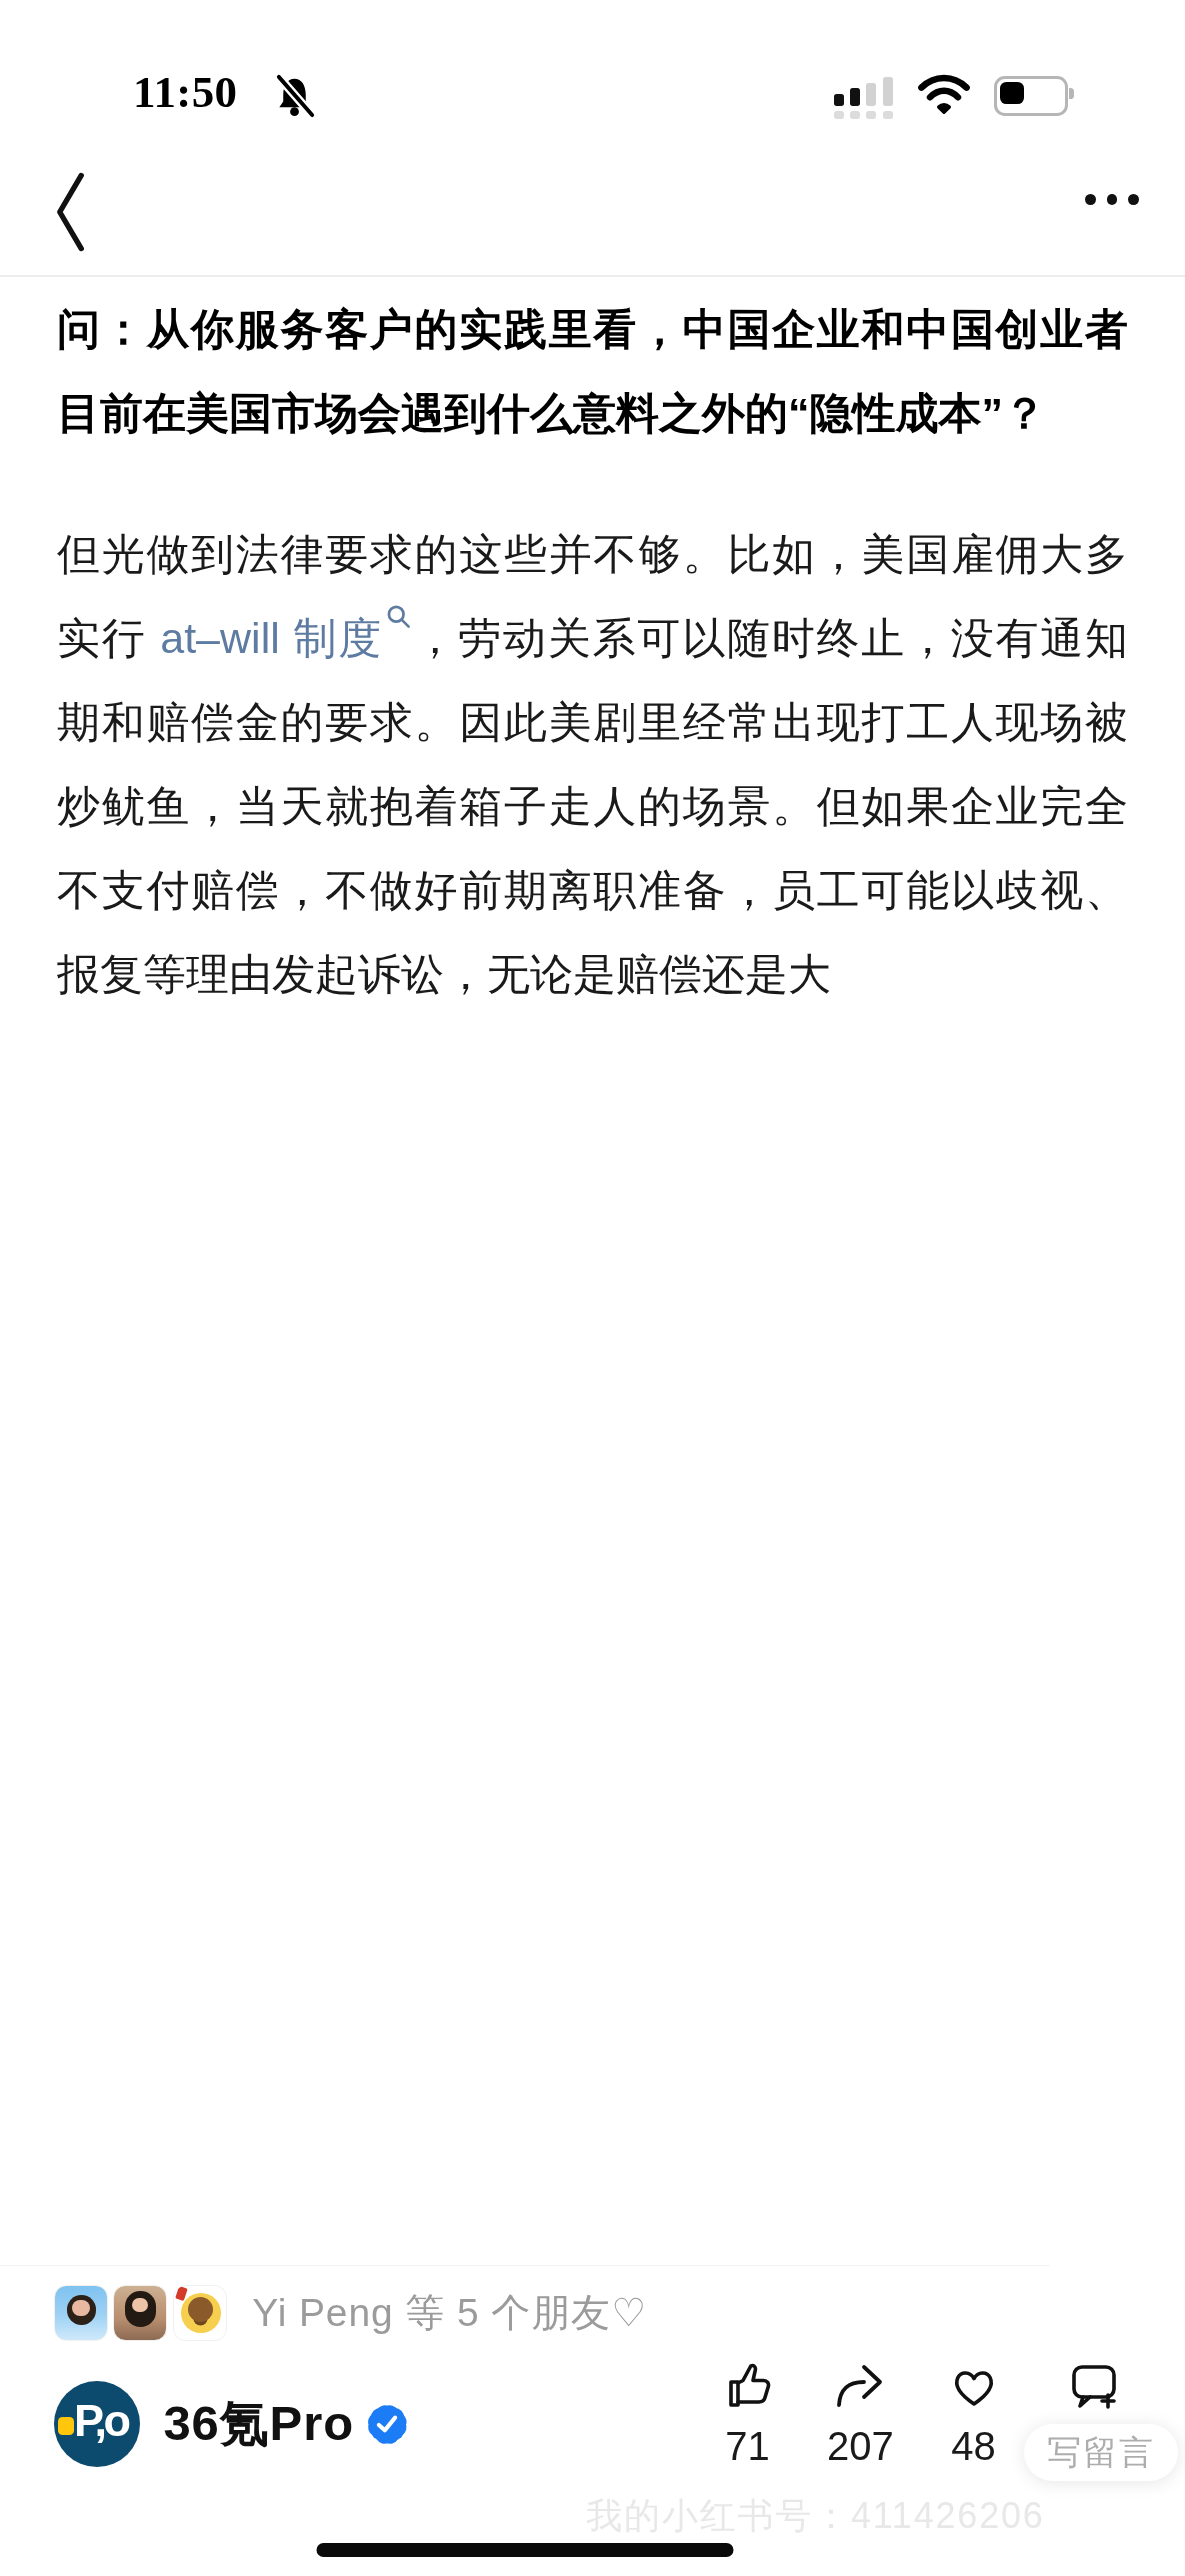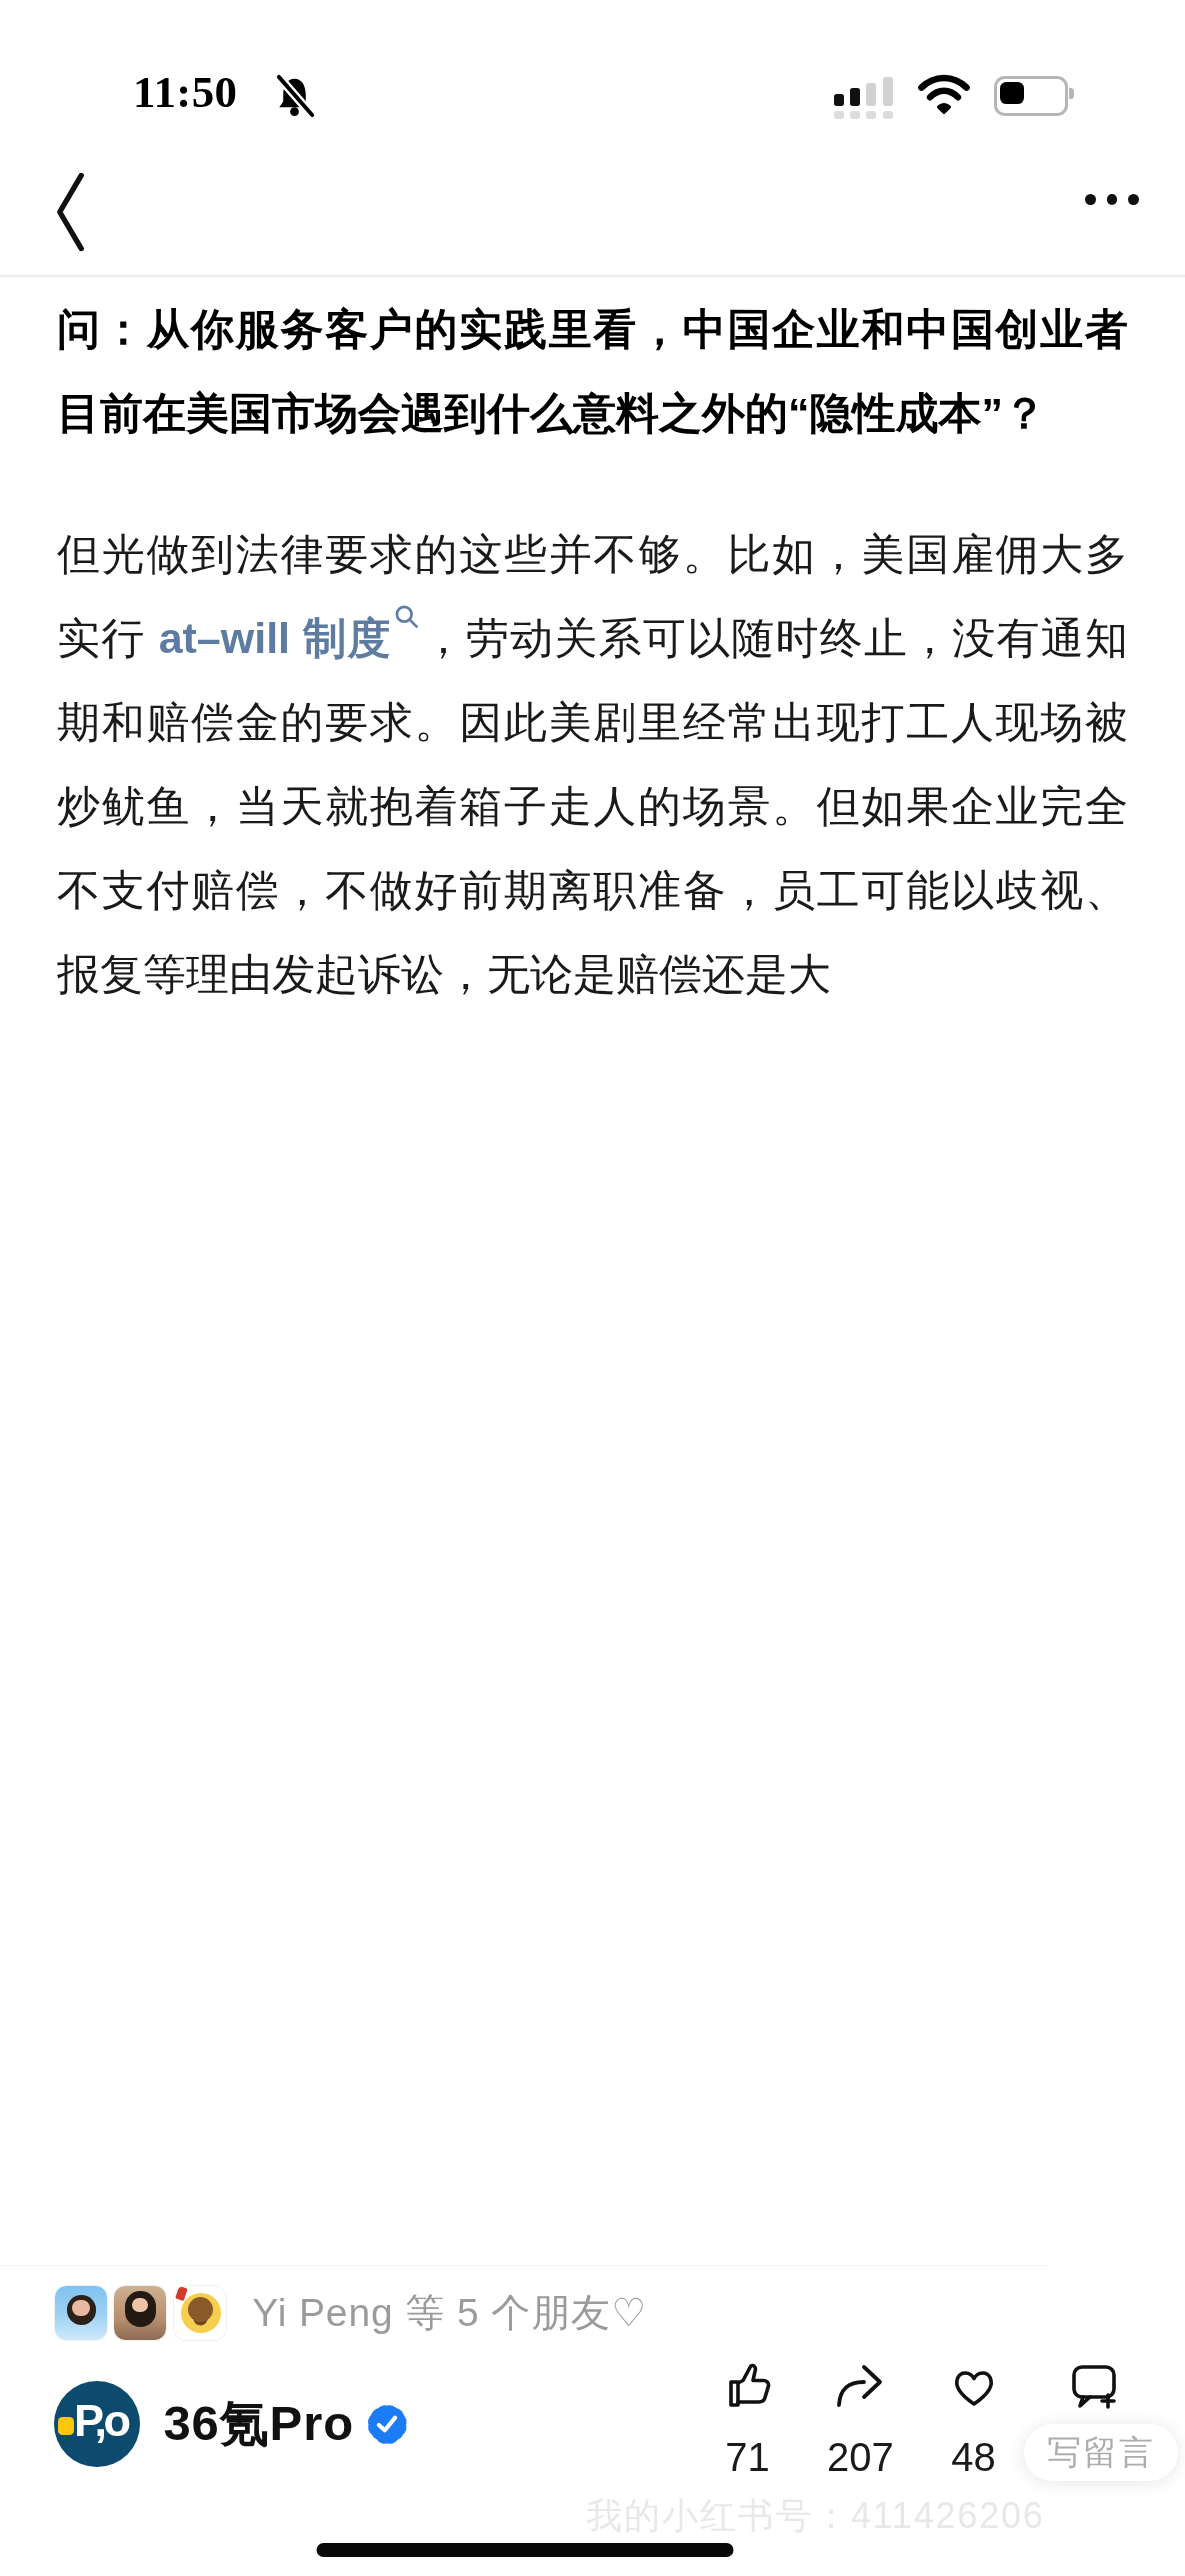--- a/index.html
+++ b/index.html
@@ -26,21 +26,21 @@
   .more{position:absolute;right:47px;top:41px;display:flex;gap:10.8px;cursor:pointer;}
   .more i{width:10.8px;height:10.8px;border-radius:50%;background:#111;display:block;}
   .navline{position:absolute;left:0;top:122px;width:1186px;height:1.8px;background:#ededed;}
 
   
   .article{position:absolute;left:57px;top:287px;width:1071px;color:#1a1a1a;
            font-size:43px;line-height:84px;text-align:justify;}
   .article p{margin:0 0 57px 0;}
   .run-normal{font-weight:400;}
   .run-bold{font-weight:700;color:#000;}
-  .run-link{font-weight:700;}
+  .run-link{font-weight:400;}
   .search-sup{width:27px;height:27px;vertical-align:super;margin-left:1.8px;position:relative;top:-7.2px;}
 
   
   .footer{position:absolute;left:0;top:2265px;width:1050px;height:311px;background:#fff;
           border-top:1.8px solid #f3f3f3;z-index:5;}
   .friends{position:absolute;left:54px;top:18px;height:57px;display:flex;align-items:center;cursor:pointer;}
   .avatar{width:52px;height:54px;border-radius:12.6px;border:1.8px solid #f0f0f0;margin-right:5.4px;position:relative;overflow:hidden;}
   .av1{background:linear-gradient(180deg,#7ec2f0 0%,#9fd2f4 55%,#cfe9fb 100%);}
   .av1:before{content:"";position:absolute;left:11.7px;top:9px;width:29px;height:30.5px;border-radius:14.4px;background:#2b2119;}
   .av1:after{content:"";position:absolute;left:17px;top:14.4px;width:18px;height:16px;border-radius:9px;background:#e8b9a0;}
@@ -59,21 +59,21 @@
   .logo .ptext{position:absolute;left:20px;top:50%;transform:translateY(-55%);color:#fff;font-weight:700;font-size:45px;letter-spacing:-3.6px;}
   .pubname{margin-left:23.4px;font-size:49px;font-weight:700;color:#111;letter-spacing:0.9px;}
   .badge{position:relative;width:38px;height:38px;margin-left:14.4px;flex:0 0 auto;}
   .badge i{position:absolute;inset:2.7px;background:#1c7cf5;border-radius:9px;}
   .badge i:nth-child(2){transform:rotate(30deg);}
   .badge i:nth-child(3){transform:rotate(60deg);}
   .badge svg{position:absolute;inset:0;z-index:2;}
 
   .eng{position:absolute;top:93px;width:63px;text-align:center;cursor:pointer;}
   .eng svg{width:52px;height:52px;display:block;margin:0 auto;}
-  .eng .cnt{margin-top:24px;font-size:40px;color:#1a1a1a;}
+  .eng .cnt{margin-top:13px;font-size:40px;color:#1a1a1a;}
   .eng-like{left:716px;} .eng-share{left:827px;} .eng-fav{left:942px;} .eng-comment{left:1062px;}
 
   .pill{position:absolute;left:1024px;top:158px;width:154px;height:57px;border-radius:29px;background:#fff;
         box-shadow:0 1.8px 18px rgba(0,0,0,0.10);display:flex;align-items:center;justify-content:center;
         font-size:34px;color:#adadad;letter-spacing:1.8px;cursor:pointer;z-index:3;}
   .wm{position:absolute;right:5.4px;top:226px;font-size:36px;color:#e8e8e8;letter-spacing:1.8px;}
   .homebar{position:absolute;left:50%;transform:translateX(-50%);top:277px;width:417px;height:13.5px;border-radius:7.2px;background:#0a0a0a;}
 </style>
 </head>
 <body>

